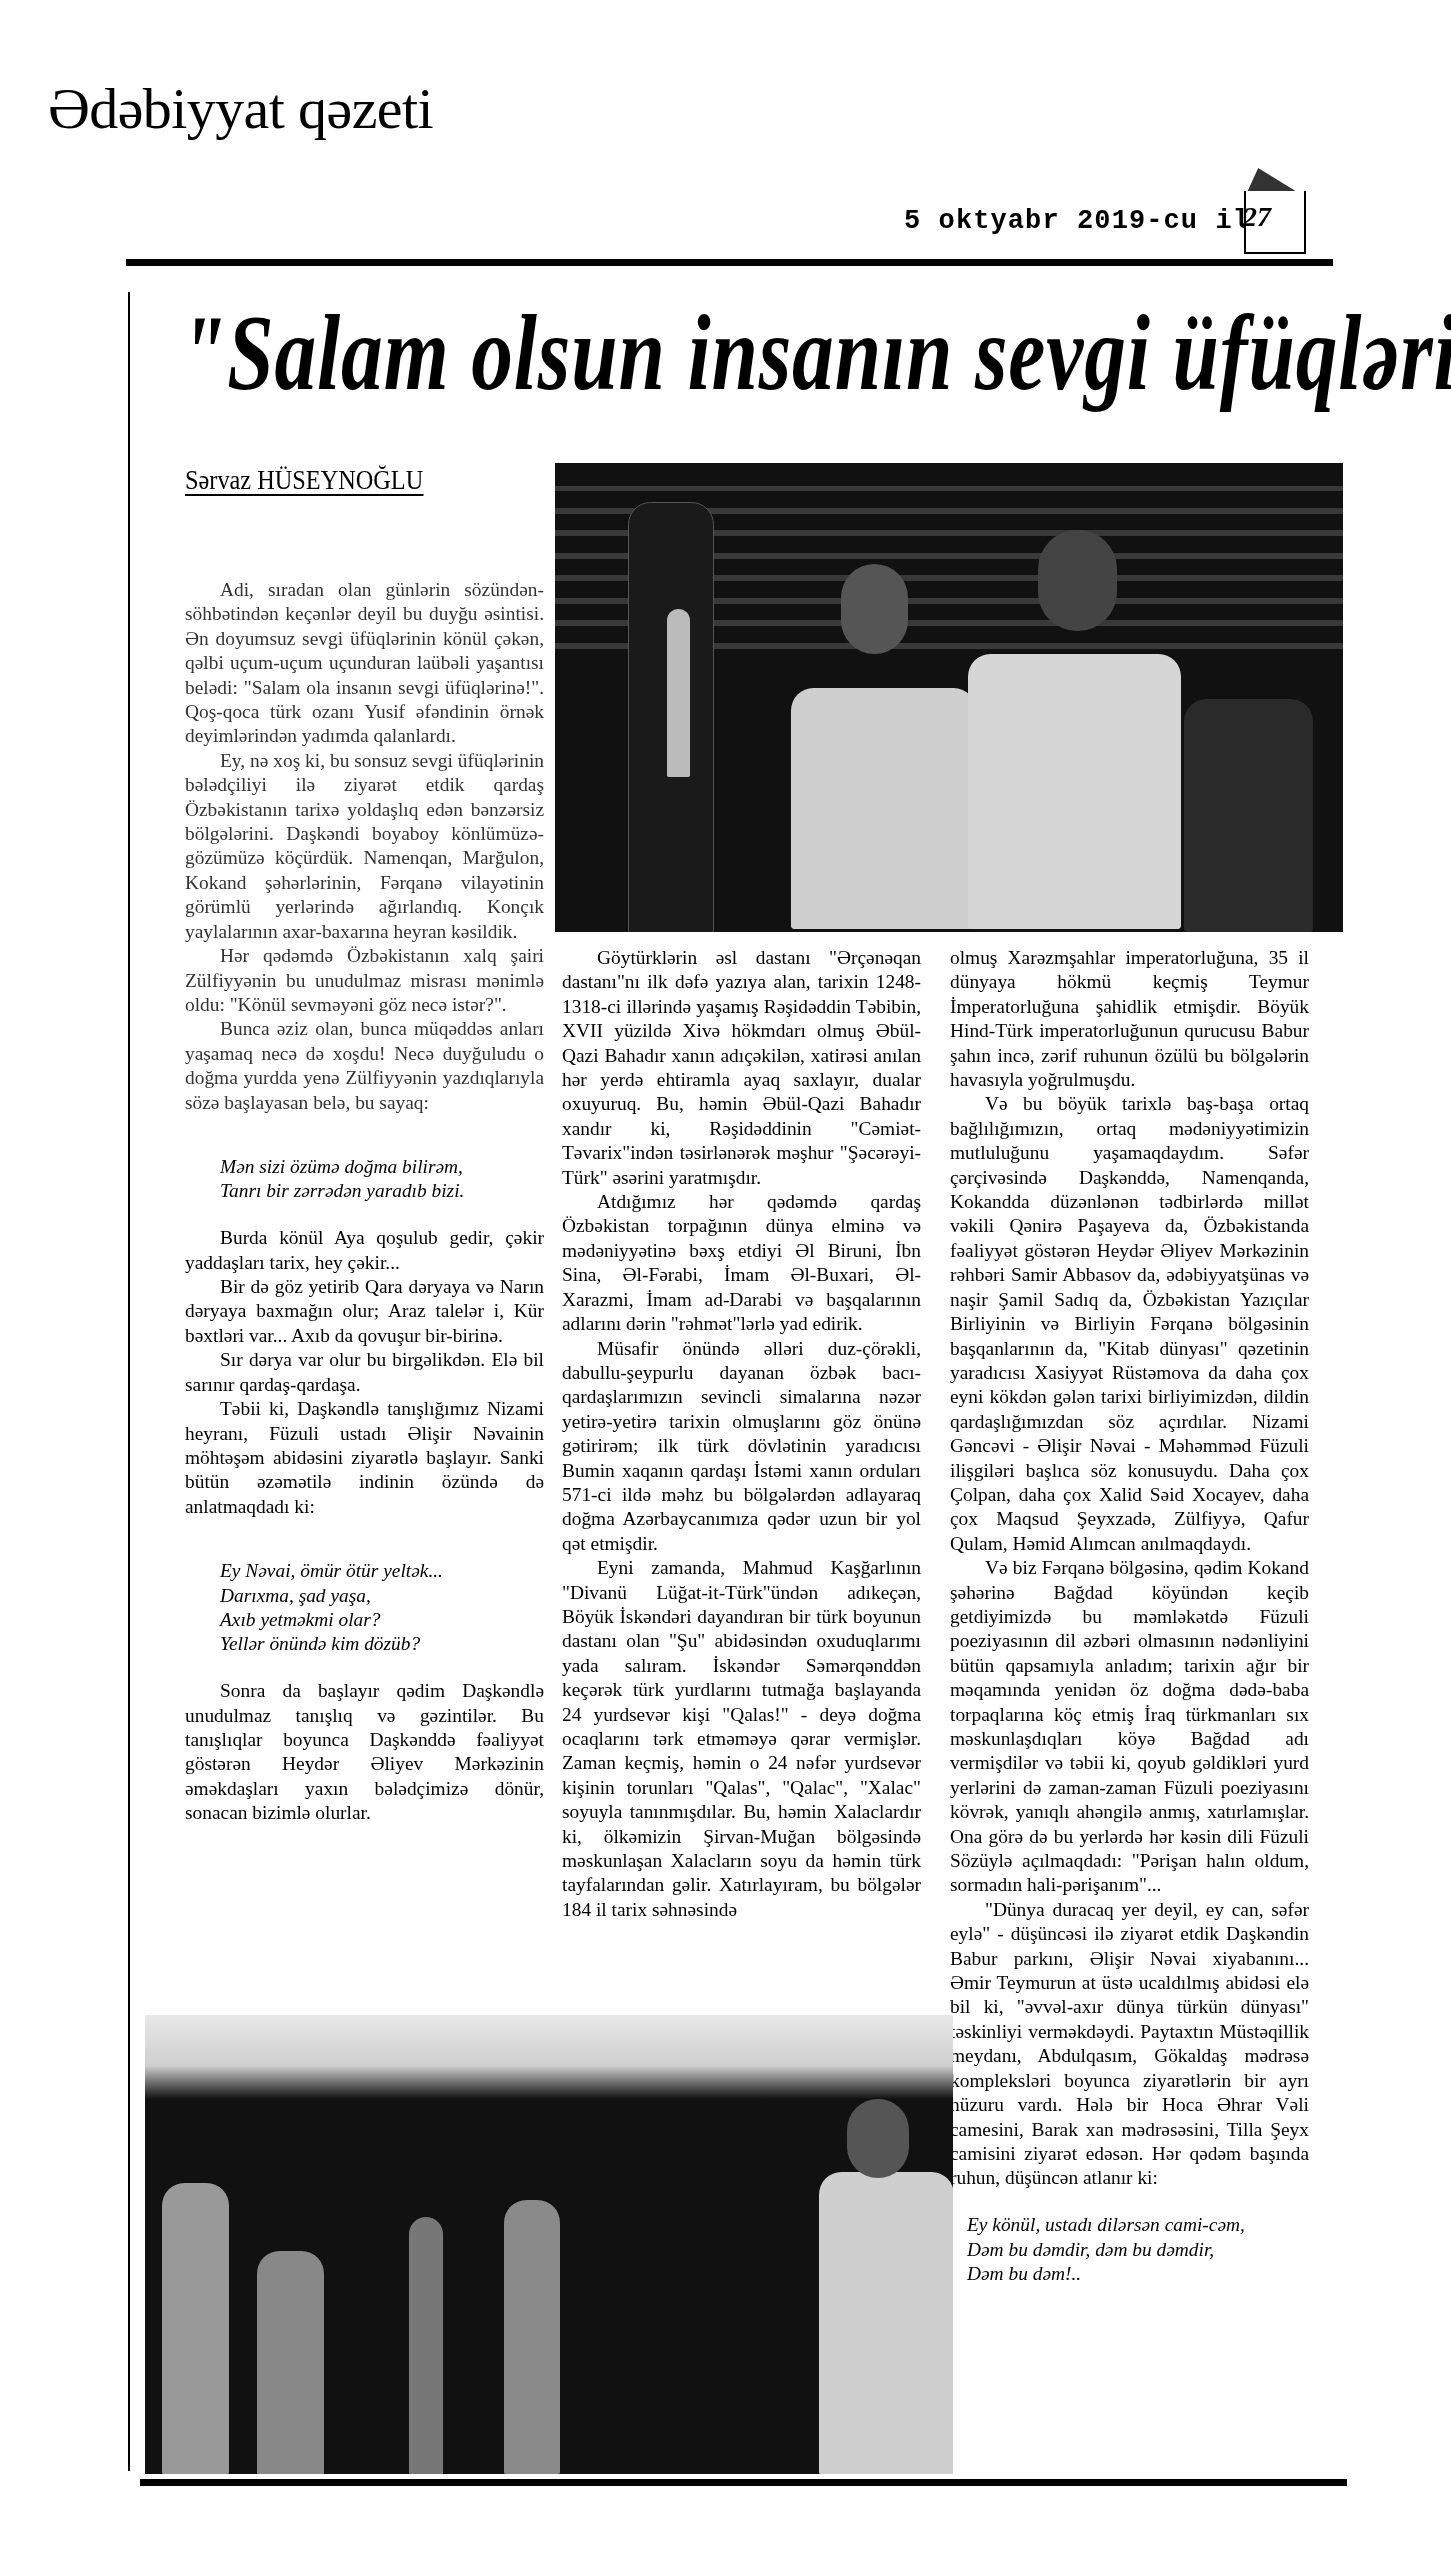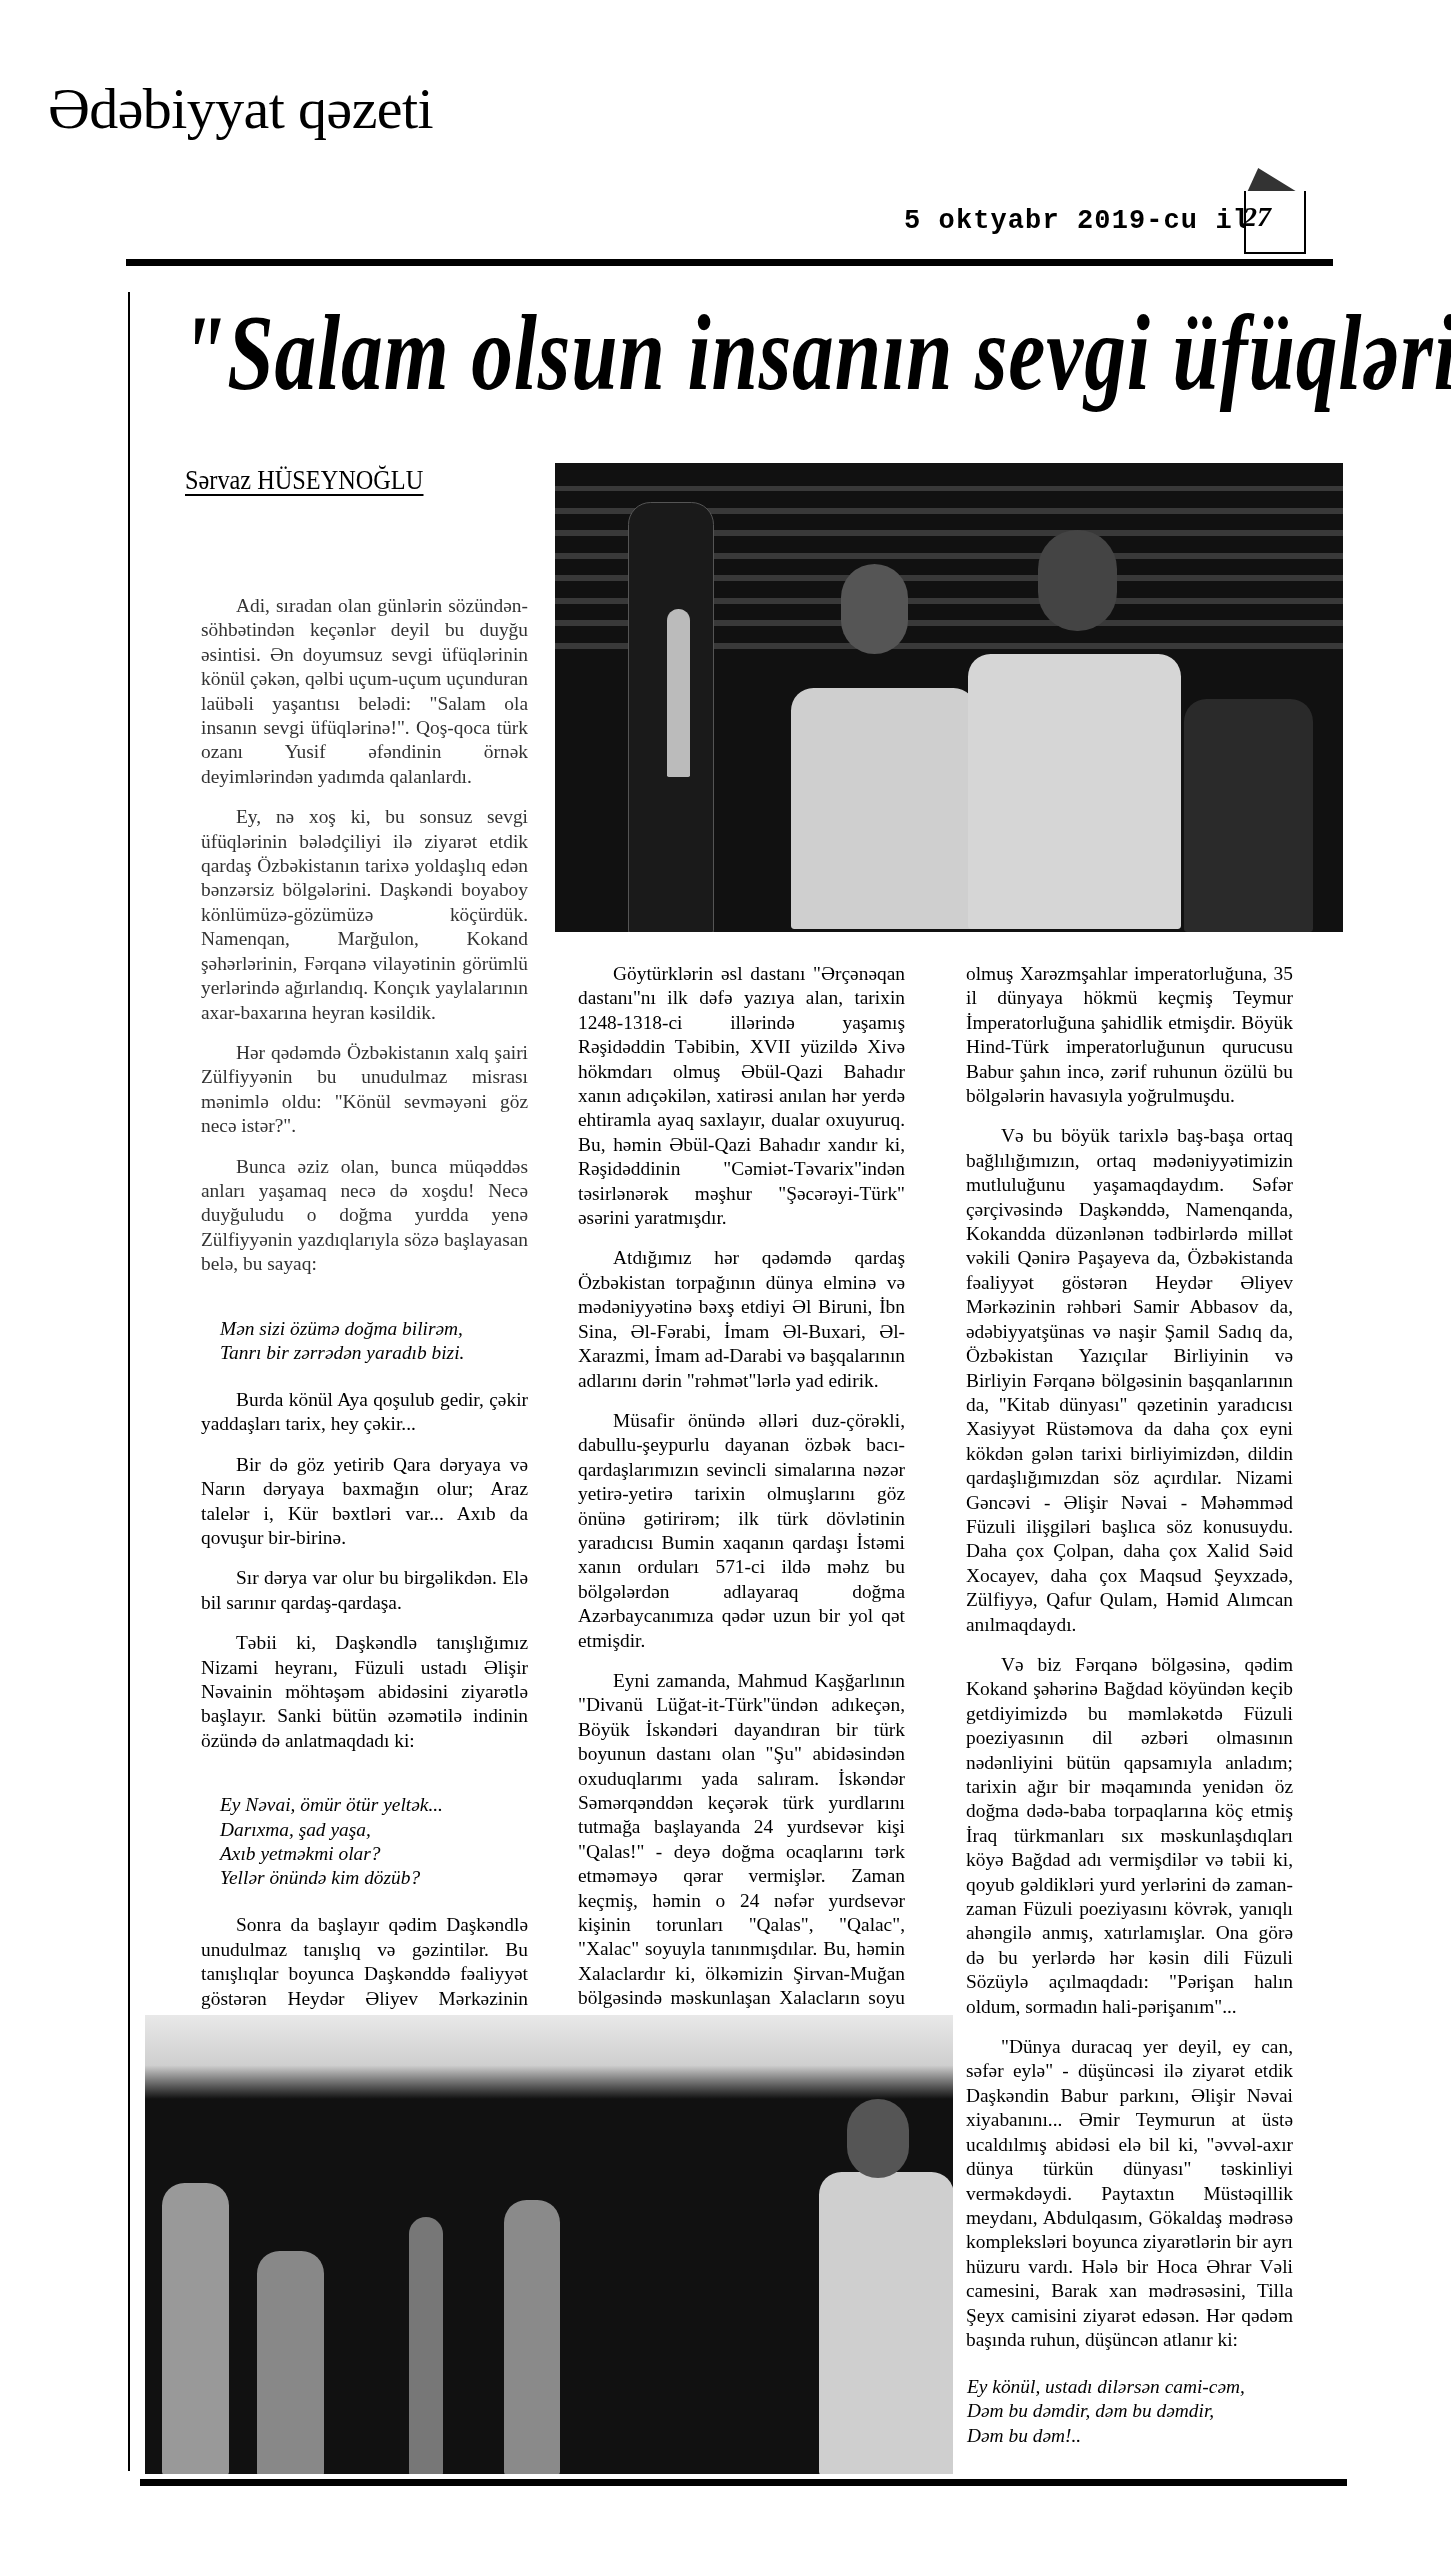--- a/index.html
+++ b/index.html
@@ -15,21 +15,21 @@
   .rule-bottom { left: 140px; top: 2479px; width: 1207px; height: 6.7px; background: #000; }
   .left-frame { left: 128px; top: 292px; width: 2.2px; height: 2179px; background: #000; }
   .headline { left: 180px; top: 292px; width: 1151px; font-family: "Liberation Serif", serif; font-style: italic; font-weight: bold; font-size: 107px; line-height: 1.15; transform: scaleX(0.78); transform-origin: left top; white-space: nowrap; letter-spacing: 1.1px; }
   .byline { left: 185px; top: 466px; font-size: 27px; font-family: "Liberation Serif", serif; border-bottom: 2.2px solid #000; line-height: 1.05; transform: scaleX(0.9); transform-origin: left top; }
   .photo { background: #111; overflow: hidden; }
   .photo-top { left: 555px; top: 463px; width: 788px; height: 469px; }
   .photo-bottom { left: 145px; top: 2015px; width: 808px; height: 459px; }
   .photo .stripe { position: absolute; left: 0; right: 0; height: 5.6px; background: rgba(180,180,180,0.25); }
   .photo .figure { position: absolute; border-radius: 22.5px 22.5px 3.4px 3.4px; }
   .col { font-family: "Liberation Serif", serif; font-size: 19.4px; line-height: 24.4px; text-align: justify; hyphens: manual; }
-  .col p { margin: 16px; text-indent: 35px; }
+  .col p { margin: 0; text-indent: 35px; }
   .col p.noindent { text-indent: 0; }
   .col .poem { margin: 22.5px 0 22.5px 0; font-style: italic; }
   .col .poem div { padding-left: 0; }
   .col-left { left: 185px; top: 578px; width: 359px; }
   .col-left .poem { padding-left: 0; margin-top: 40px; }
   .col-mid { left: 562px; top: 946px; width: 359px; }
   .col-right { left: 950px; top: 946px; width: 359px; }
   .fade { color: #333; }
 </style>
 </head>

